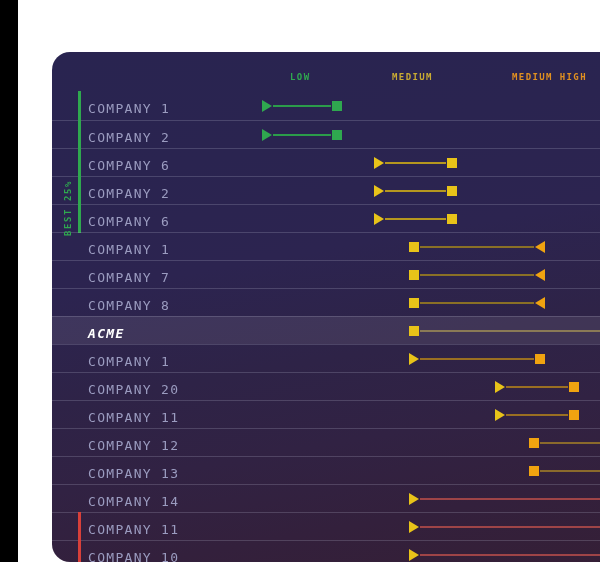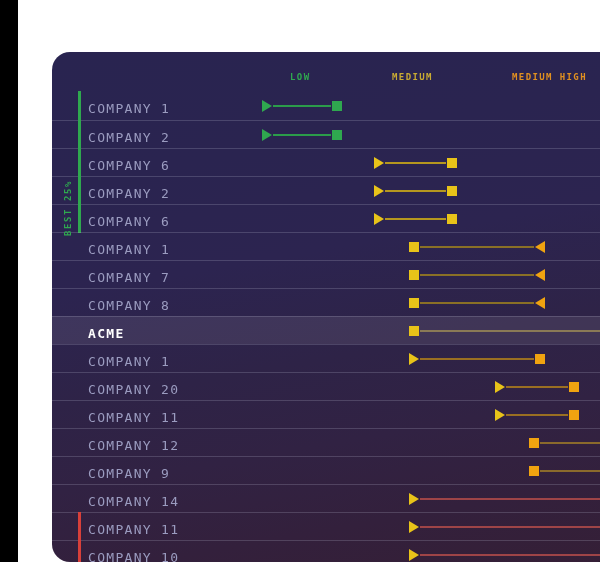--- a/index.html
+++ b/index.html
@@ -115,20 +115,21 @@
     left: 36px;
     top: 9px;
     font-size: 13px;
     letter-spacing: 1.3px;
     color: #9b9cc0;
     white-space: nowrap;
   }
   .row.highlight .row-label {
     color: #ffffff;
     font-weight: 700;
+    font-style: italic;
   }
 
   
   .range {
     position: absolute;
     top: 0;
     height: 28px;
   }
   .range-line {
     position: absolute;
@@ -291,21 +292,21 @@
           </div>
         </div>
         <div class="row">
           <div class="row-label">COMPANY 12</div>
           <div class="range" style="left: 0px; width: 580px;">
             <div class="range-line" style="left: 488px; width: 106px; background: rgb(138, 106, 44);"></div>
             <div class="marker-square" style="background: rgb(240, 163, 16); left: 477px;"></div>
           </div>
         </div>
         <div class="row">
-          <div class="row-label">COMPANY 9</div>
+          <div class="row-label">COMPANY 13</div>
           <div class="range" style="left: 0px; width: 580px;">
             <div class="range-line" style="left: 488px; width: 106px; background: rgb(138, 106, 44);"></div>
             <div class="marker-square" style="background: rgb(240, 163, 16); left: 477px;"></div>
           </div>
         </div>
         <div class="row">
           <div class="row-label">COMPANY 14</div>
           <div class="range" style="left: 0px; width: 580px;">
             <div class="range-line" style="left: 368px; width: 226px; background: rgb(158, 68, 71);"></div>
             <div class="marker-tri tri-right" style="color: rgb(232, 195, 25); left: 357px;"></div>

